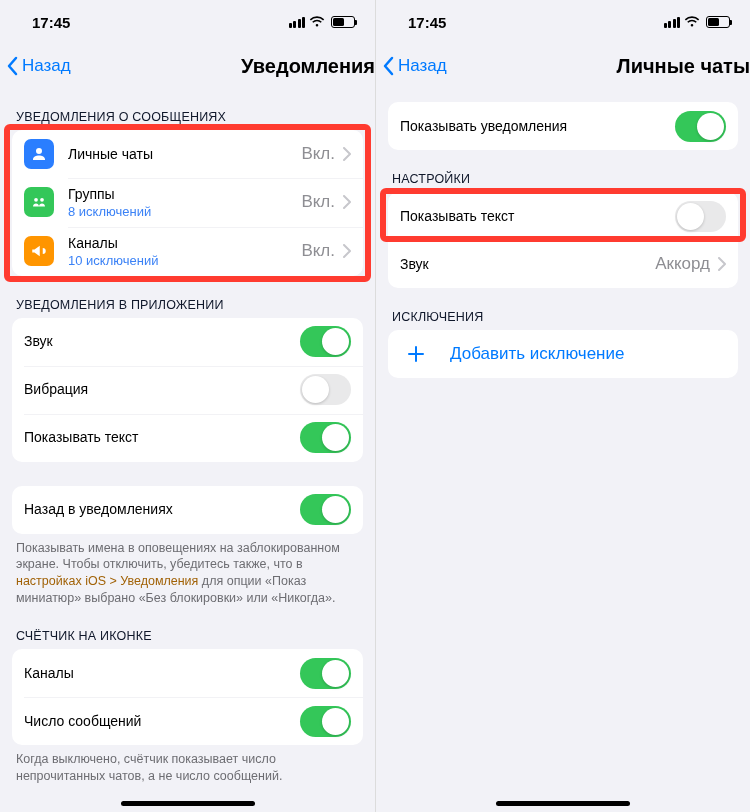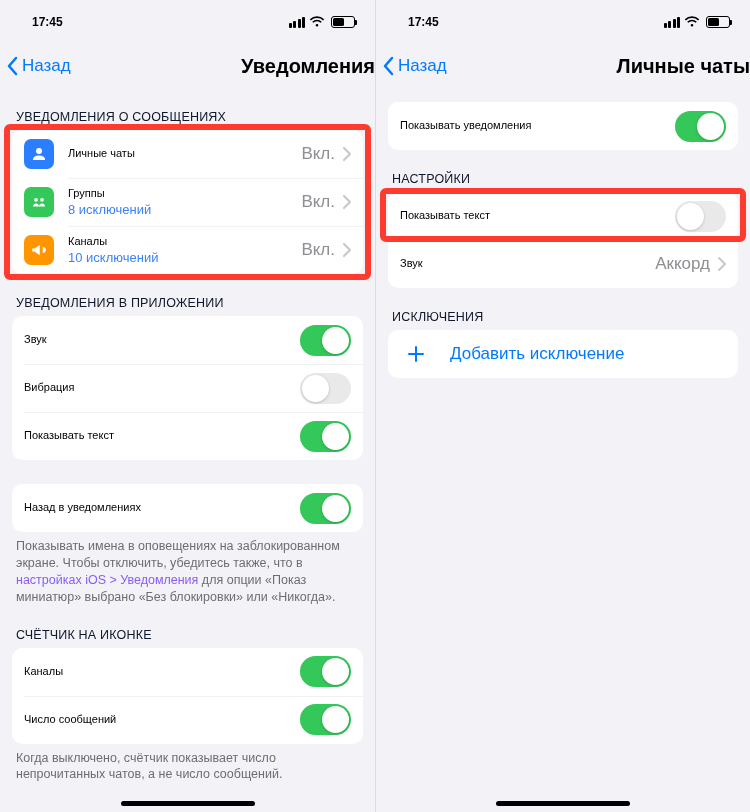--- a/index.html
+++ b/index.html
@@ -19,21 +19,21 @@
     overflow: hidden;
   }
   .screen + .screen { border-left: 1px solid #dcdcdc; }
   .status-bar {
     height: 44px;
     display: flex;
     align-items: center;
     justify-content: space-between;
     padding: 0 20px 0 32px;
     font-weight: 600;
-    font-size: 12px;
+    font-size: 15px;
   }
   .status-right { display:flex; align-items:center; gap:4px; }
   .signal { display:flex; align-items:flex-end; gap:1.5px; }
   .signal span { width:3px; background:#000; border-radius:1px; }
   .signal span:nth-child(1){height:5px}
   .signal span:nth-child(2){height:7px}
   .signal span:nth-child(3){height:9px}
   .signal span:nth-child(4){height:11px}
   .wifi svg { display:block; }
   .battery { width:24px; height:12px; border:1px solid #000; border-radius:3px; position:relative; margin-left:2px;}
@@ -62,21 +62,21 @@
     text-transform: uppercase;
     letter-spacing: 0.2px;
     padding: 22px 16px 6px 16px;
   }
   .section-footer {
     font-size: 12.5px;
     color: #6d6d72;
     padding: 6px 16px 0 16px;
     line-height: 1.35;
   }
-  .section-footer .link { color:#8b5cf6;margin-top:24px; }
+  .section-footer .link { color:#a16207;margin-top:24px; }
 
   .group {
     background:#fff;
     border-radius: 10px;
     margin: 0 12px;
     overflow: hidden;
   }
   .row {
     display:flex;
     align-items:center;
@@ -96,21 +96,21 @@
   .row .app-icon {
     width:30px; height:30px; border-radius:7px;
     margin-right:14px;
     display:flex; align-items:center; justify-content:center;
     flex-shrink:0;
   }
   .ic-blue{background:#2a7eff}
   .ic-green{background:#34c759}
   .ic-orange{background:#ff9500}
   .row .txt { flex:1; min-width:0; }
-  .row .title { font-size:11px; color:#000; line-height:1.2;}
+  .row .title { font-size:14px; color:#000; line-height:1.2;}
   .row .sub { font-size:13px; color:#3b82f6; margin-top:1px;}
   .row .value { font-size:17px; color:#8e8e93; margin-right:8px;}
   .chevron { flex-shrink:0; }
 
   .toggle {
     width:51px; height:31px; border-radius:31px; background:#e9e9ea; position:relative; flex-shrink:0;
     transition: background .2s;
   }
   .toggle .knob {
     position:absolute; top:2px; left:2px; width:27px; height:27px; border-radius:50%;

